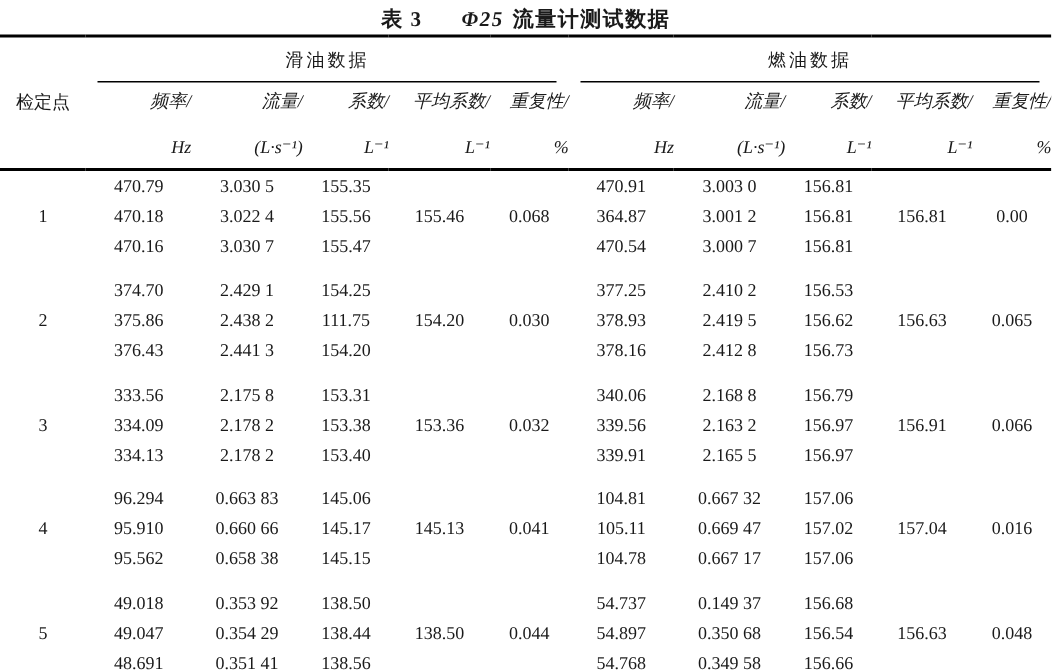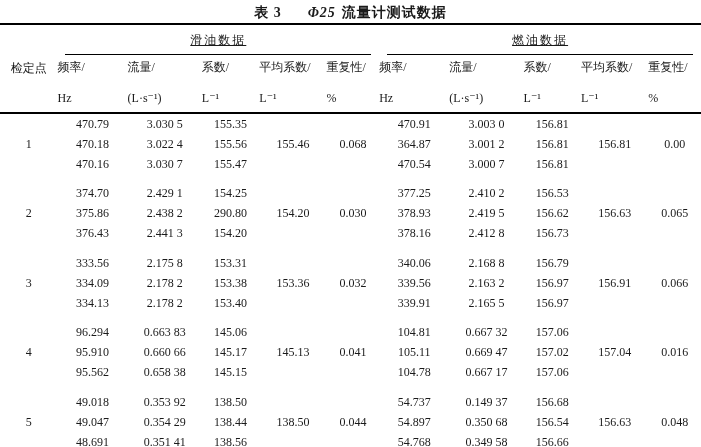--- a/index.html
+++ b/index.html
@@ -43,27 +43,27 @@
     border-bottom: 2px solid #000;
     font-size: 12px;
     text-align: center;
   }
   th.group { padding: 0; }
   th.group .group-label {
     margin: 0 8px;
     padding: 7px 0 5px 0;
     border-bottom: 1.5px solid #000;
     letter-spacing: 2px;
-    text-decoration: underline;
   }
   tr.col-headers th {
     border-bottom: 2px solid #000;
     padding: 5px 0 6px 0;
-    text-align: left;
+    text-align: right;
     line-height: 15px;
+    font-style: italic;
   }
   tr.col-headers th .unit { margin-top: 16px; }
   tbody td {
     text-align: center;
     padding: 3.5px 0;
     line-height: 13px;
     white-space: nowrap;
   }
   tbody td.mid { vertical-align: middle; }
   tbody.cp-group.gap tr:first-child td { padding-top: 13px; }
@@ -186,21 +186,21 @@
           <td rowspan="3" class="mid num">0.030</td>
           <td class="num">377.25</td>
           <td class="num">2.410 2</td>
           <td class="num">156.53</td>
           <td rowspan="3" class="mid num">156.63</td>
           <td rowspan="3" class="mid num">0.065</td>
         </tr>
         <tr>
           <td class="num">375.86</td>
           <td class="num">2.438 2</td>
-          <td class="num">290.80</td>
+          <td class="num">111.75</td>
           <td class="num">378.93</td>
           <td class="num">2.419 5</td>
           <td class="num">156.62</td>
         </tr>
         <tr>
           <td class="num">376.43</td>
           <td class="num">2.441 3</td>
           <td class="num">154.20</td>
           <td class="num">378.16</td>
           <td class="num">2.412 8</td>

